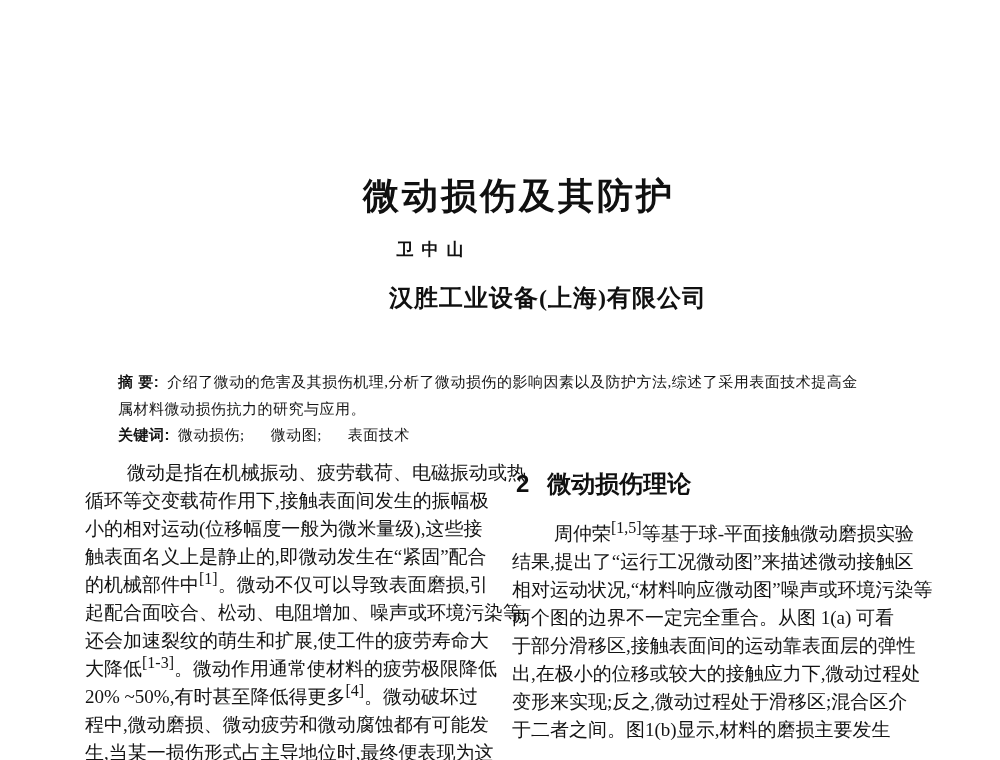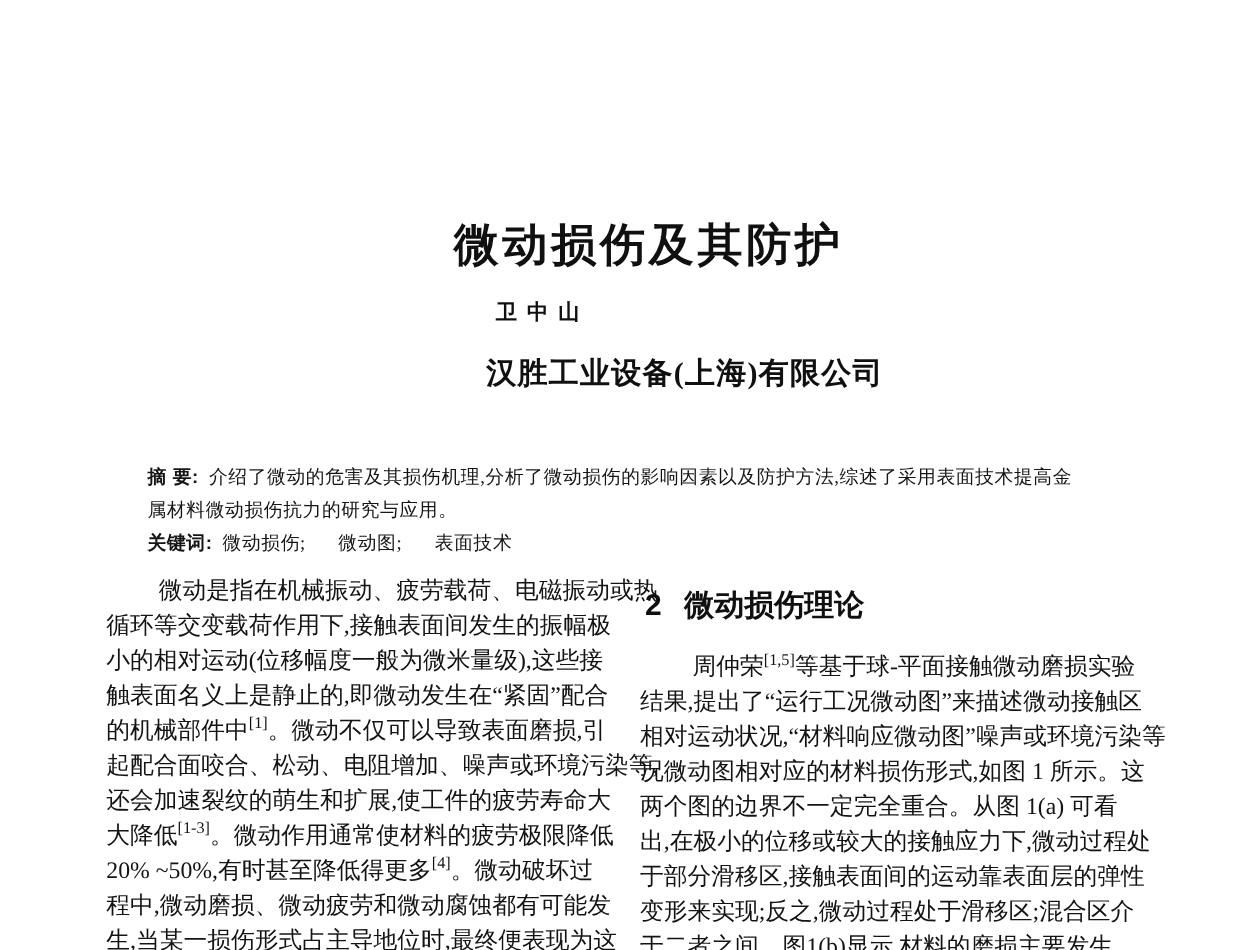--- a/index.html
+++ b/index.html
@@ -106,21 +106,21 @@
     height: 28px;
     line-height: 28px;
     white-space: nowrap;
     letter-spacing: 0px;
     color: #131313;
   }
   .body-line.indent {
     padding-left: 42px;
   }
   .body-line sup {
-    font-size: 13px;
+    font-size: 16px;
     line-height: 0;
     vertical-align: super;
     letter-spacing: 0;
   }
 </style>
 </head>
 <body>
 
 <div id="page">
 
@@ -158,22 +158,21 @@
   </div>
 
   <div id="right-column" class="column">
     <div class="section-heading">
       <span class="sec-num">2</span><span>微动损伤理论</span>
     </div>
     <div id="right-col-lines">
         <div class="body-line indent">周仲荣<sup>[1,5]</sup>等基于球-平面接触微动磨损实验</div>
         <div class="body-line">结果,提出了“运行工况微动图”来描述微动接触区</div>
         <div class="body-line">相对运动状况,“材料响应微动图”噪声或环境污染等</div>
-        <div class="body-line">况微动图相对应的材料损伤形式,如图 1 所示。这</div>
         <div class="body-line">两个图的边界不一定完全重合。从图 1(a) 可看</div>
+        <div class="body-line">于部分滑移区,接触表面间的运动靠表面层的弹性</div>
         <div class="body-line">出,在极小的位移或较大的接触应力下,微动过程处</div>
-        <div class="body-line">于部分滑移区,接触表面间的运动靠表面层的弹性</div>
         <div class="body-line">变形来实现;反之,微动过程处于滑移区;混合区介</div>
         <div class="body-line">于二者之间。图1(b)显示,材料的磨损主要发生</div>
       </div>
   </div>
 
 </div>
 
 </body></html>

